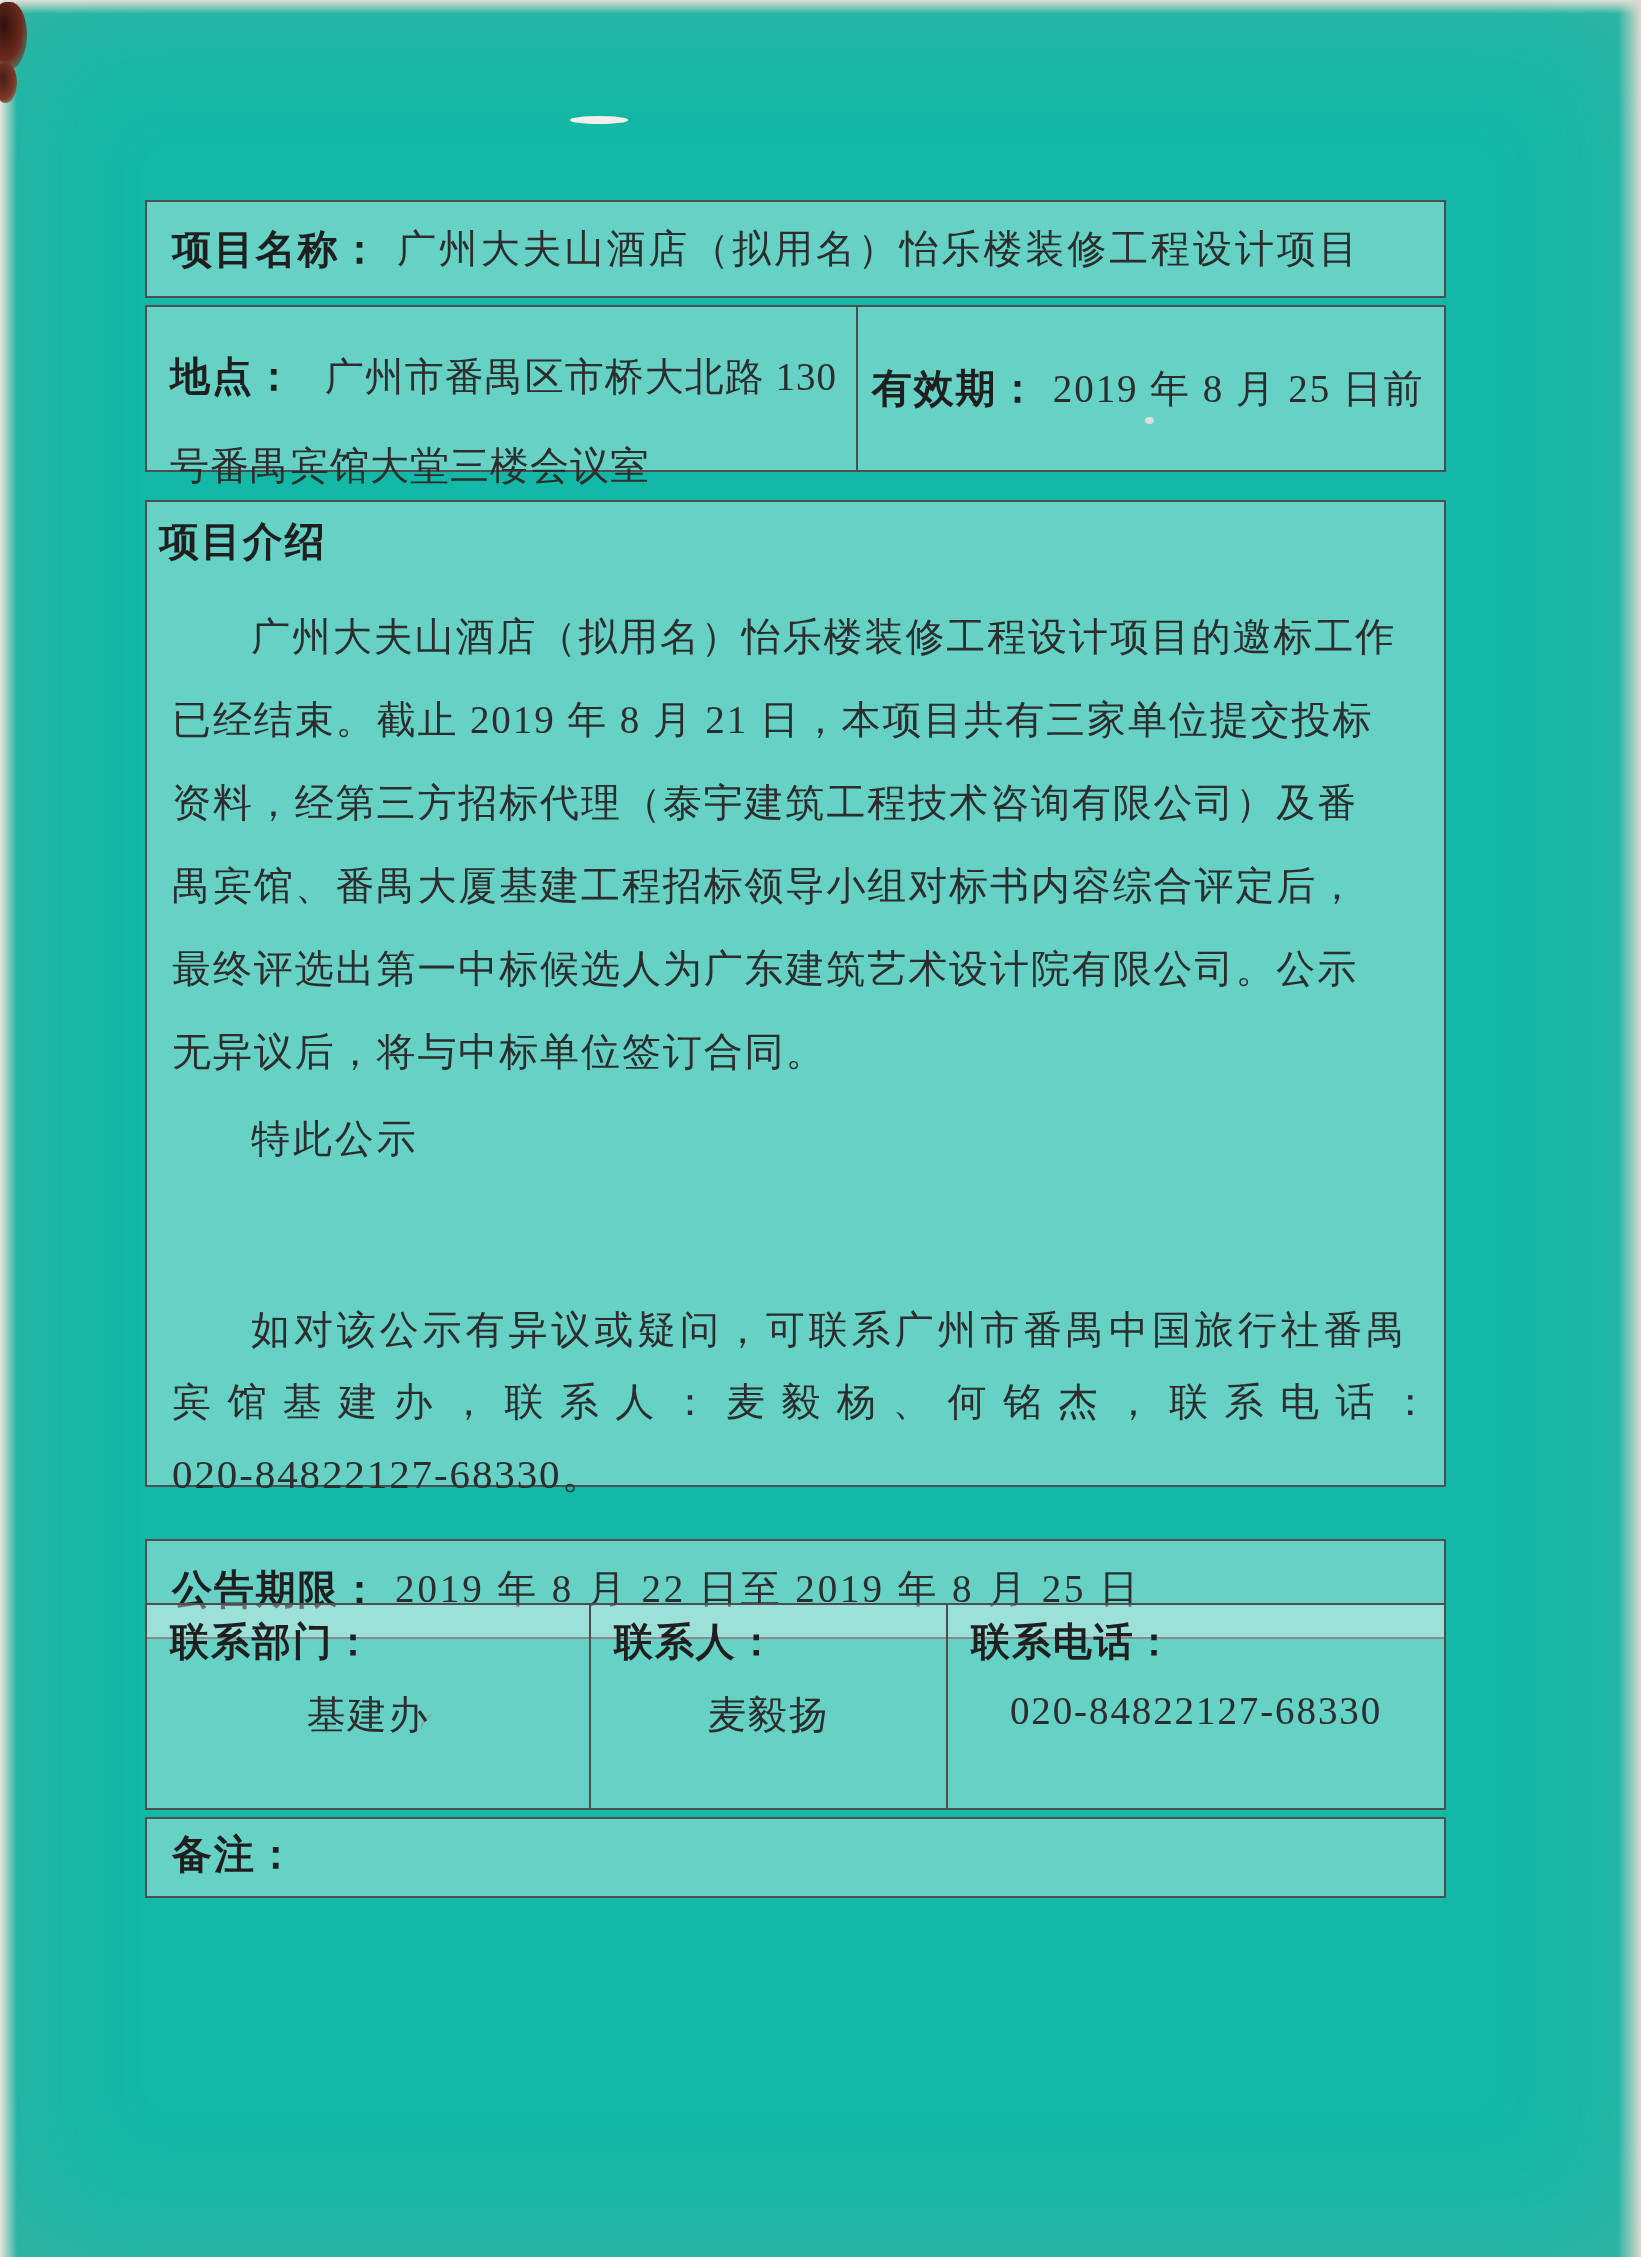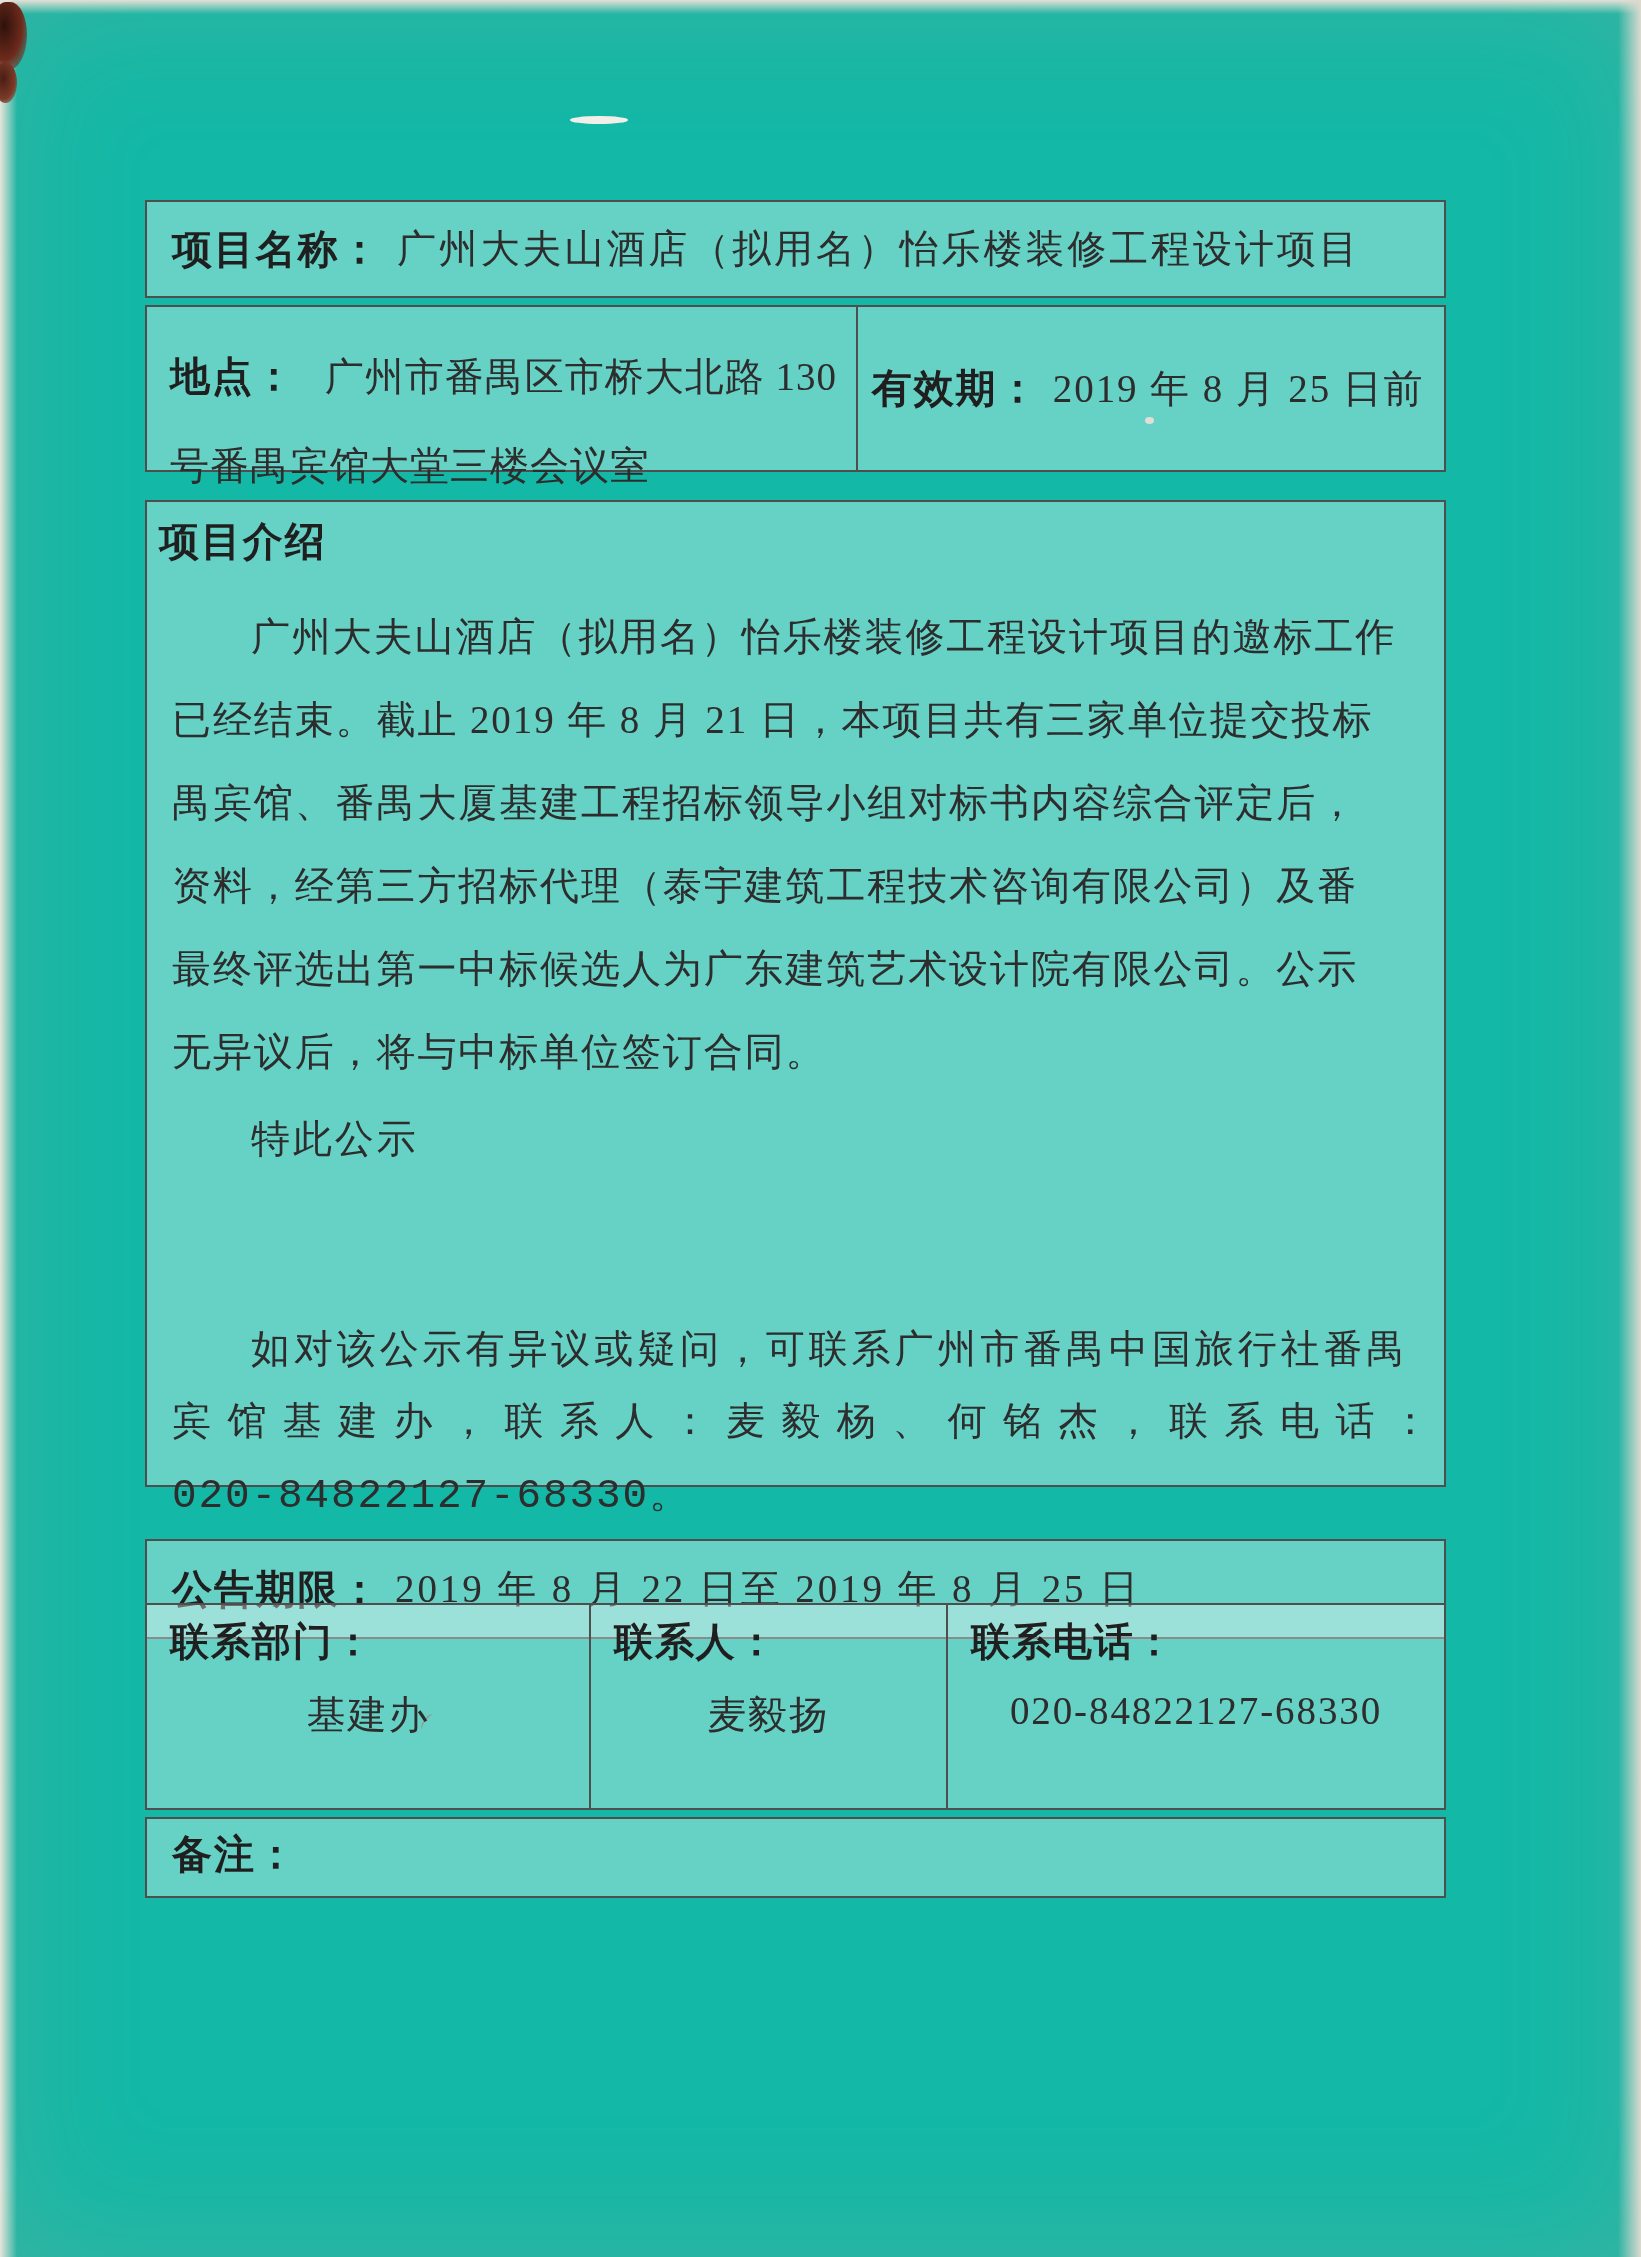--- a/index.html
+++ b/index.html
@@ -48,22 +48,22 @@
   .cell-validity .val { margin-left:13.5px; letter-spacing:1.9px; }
 
   .b3 { top:500px; height:987px; }
   .intro-header { position:absolute; left:12px; top:11.6px; }
   .intro-p1 { position:absolute; left:25px; top:93px; width:1246px;
               font-size:39px; line-height:83px; letter-spacing:1.9px; }
   .intro-p1 .tline { white-space:nowrap; }
   .intro-p1 .tline:first-child { padding-left:79px; }
   .intro-closing { position:absolute; left:104px; top:595px; font-size:39px;
                    line-height:83px; letter-spacing:2.9px; }
-  .intro-p2 { position:absolute; left:25px; top:814px; width:1251px;
-              font-size:39px; line-height:72px;font-family:Liberation Mono, monospace; }
+  .intro-p2 { position:absolute; left:25px; top:792px; width:1251px;
+              font-size:39px; line-height:72px; }
   .p2l1 { padding-left:79px; letter-spacing:3.9px; white-space:nowrap; }
   .p2l2 { letter-spacing:16.4px; white-space:nowrap; }
   .p2l3 { letter-spacing:1.9px; font-size:41px; white-space:nowrap; }
 
   .b4 { top:1495px; height:100px; display:flex; align-items:center; padding:0 25px;margin-top:44px; }
   .b4 .val { margin-left:13.5px; letter-spacing:2.9px; }
 
   .b5 { top:1603px; height:207px; display:flex; }
   .b5 .ccell { position:relative; box-sizing:border-box; }
   .b5 .c1 { flex:0 0 444px; border-right:2.9px solid #4e4e4e; }
@@ -105,22 +105,22 @@
       <span class="lbl">有效期：</span>
       <span class="val">2019 年 8 月 25 日前</span>
     </div>
   </div>
 
   <div class="block b3">
     <div class="intro-header lbl">项目介绍</div>
     <div class="intro-p1">
         <div class="tline">广州大夫山酒店（拟用名）怡乐楼装修工程设计项目的邀标工作</div>
         <div class="tline">已经结束。截止 2019 年 8 月 21 日，本项目共有三家单位提交投标</div>
+        <div class="tline">资料，经第三方招标代理（泰宇建筑工程技术咨询有限公司）及番</div>
         <div class="tline">禺宾馆、番禺大厦基建工程招标领导小组对标书内容综合评定后，</div>
-        <div class="tline">资料，经第三方招标代理（泰宇建筑工程技术咨询有限公司）及番</div>
         <div class="tline">最终评选出第一中标候选人为广东建筑艺术设计院有限公司。公示</div>
         <div class="tline">无异议后，将与中标单位签订合同。</div>
       </div>
     <div class="intro-closing">特此公示</div>
     <div class="intro-p2">
       <div class="p2l1">如对该公示有异议或疑问，可联系广州市番禺中国旅行社番禺</div>
       <div class="p2l2">宾馆基建办，联系人：麦毅杨、何铭杰，联系电话：</div>
       <div class="p2l3">020-84822127-68330。</div>
     </div>
   </div>

